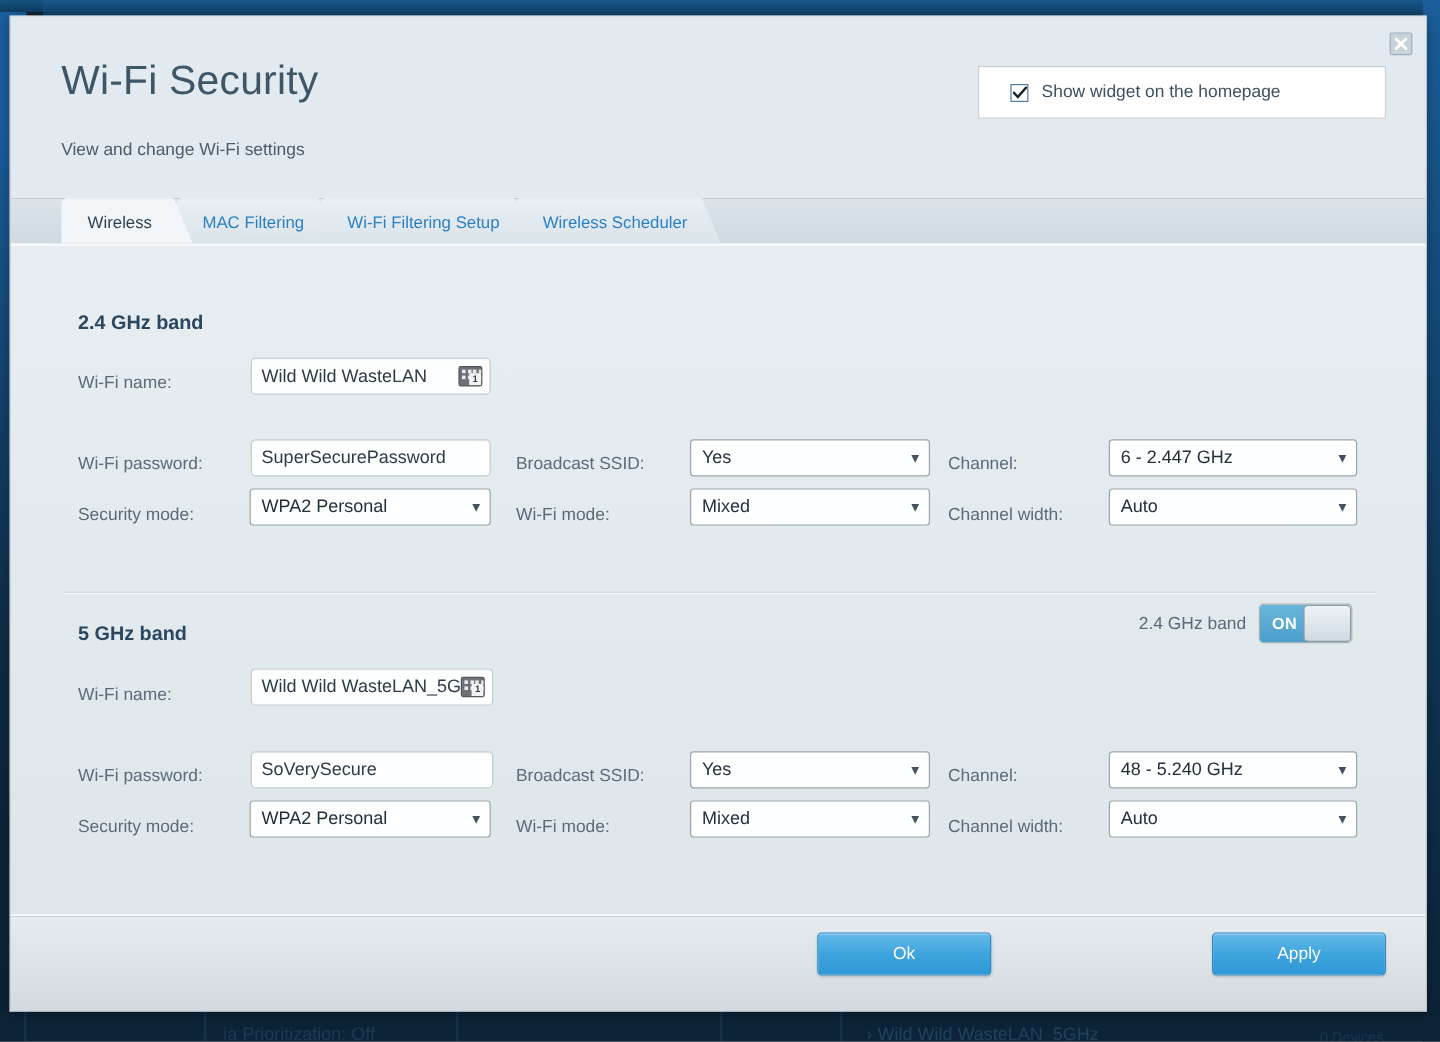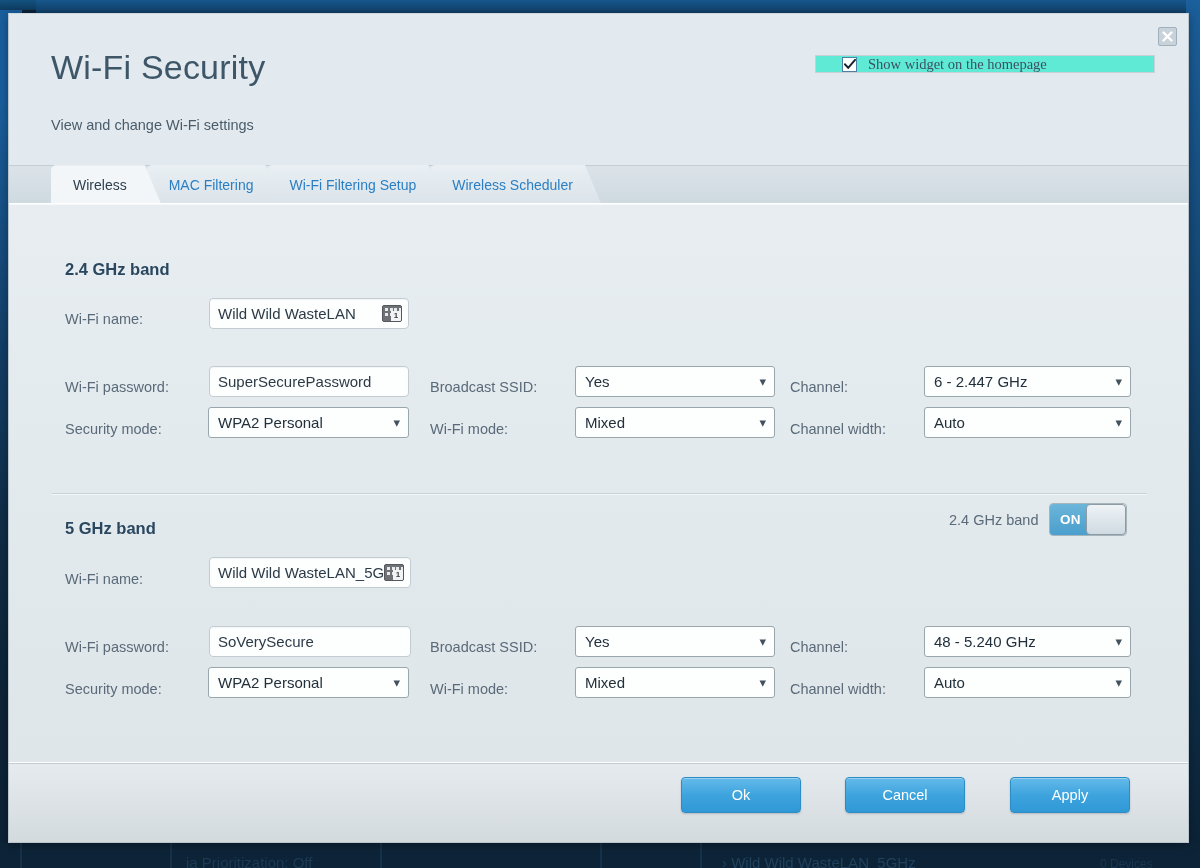--- a/index.html
+++ b/index.html
@@ -86,27 +86,26 @@
     background: #c9d2d8;
     border: 1px solid #9fb0bc;
     border-radius: 2px;
     display:flex; align-items:center; justify-content:center;
     cursor: pointer;
   }
   #close-btn svg { display:block; }
 
   #widget-toggle {
     position: absolute; right: 33px; top: 41px;
-    width: 340px; height: 18px;
-    background: #5eead4;
+    width: 340px; height: 44px;
+    background: #ffffff;
     border: 1px solid #c8d1d8;
     display: flex; align-items: center;
     padding-left: 26px;
     cursor: pointer;
-    font-family: Liberation Serif, serif;
   }
   #widget-toggle .cbx {
     width: 15px; height: 15px;
     border: 1px solid #4f7ea6;
     background: #fff;
     display:flex; align-items:center; justify-content:center;
     margin-right: 11px;
     flex: 0 0 auto;
   }
   #widget-toggle .cbx svg { display:block; }
@@ -248,21 +247,21 @@
   #modal-footer {
     position: relative;
     height: 80px;
     flex: 0 0 auto;
     background: linear-gradient(180deg,#e6ebef 0%, #d3dade 100%);
     border-top: 1px solid #ffffff;
     box-shadow: inset 0 1px 0 #c3ccd2;
   }
   .btn {
     position: absolute; top: 14px;
-    width: 120px; height: 36px;
+    width: 145px; height: 36px;
     background: linear-gradient(180deg,#64baea 0%, #3da3dd 52%, #2f98d6 100%);
     border: 1px solid #2b8cc6;
     border-radius: 4px;
     color: #ffffff; font-size: 14.5px;
     display: flex; align-items: center; justify-content: center;
     cursor: pointer;
     box-shadow: 0 1px 2px rgba(0,0,0,.18), inset 0 1px 0 rgba(255,255,255,.35);
   }
   #btn-ok     { left: 672px; }
   #btn-cancel { left: 836px; }
@@ -452,21 +451,18 @@
       <span>Auto</span>
       <span class="caret">▾</span>
     </div>
 
   </div>
 
   <div id="modal-footer">
     <div class="btn" id="btn-ok">
         <span>Ok</span>
       </div>
-    <div class="btn" id="btn-cancel">
-        <span>Cancel</span>
-      </div>
     <div class="btn" id="btn-apply">
         <span>Apply</span>
       </div>
   </div>
 
 </div>
 
 </body></html>

